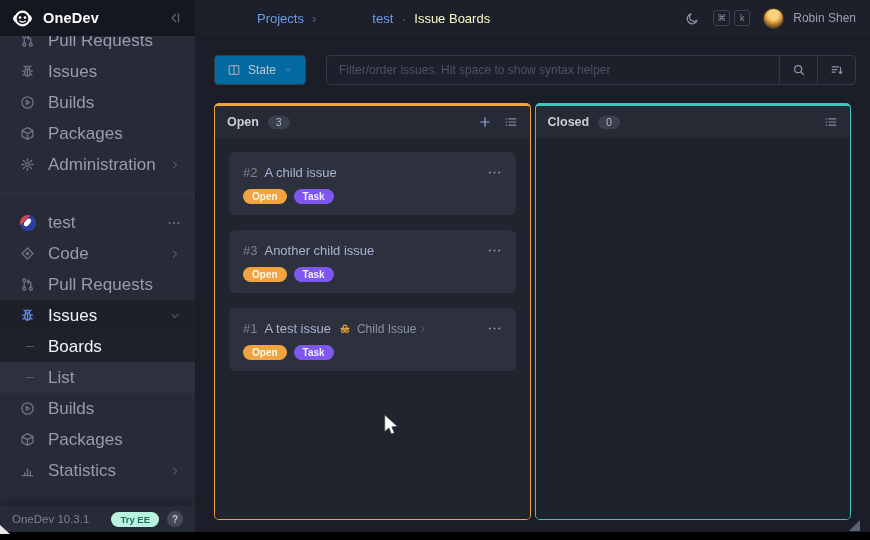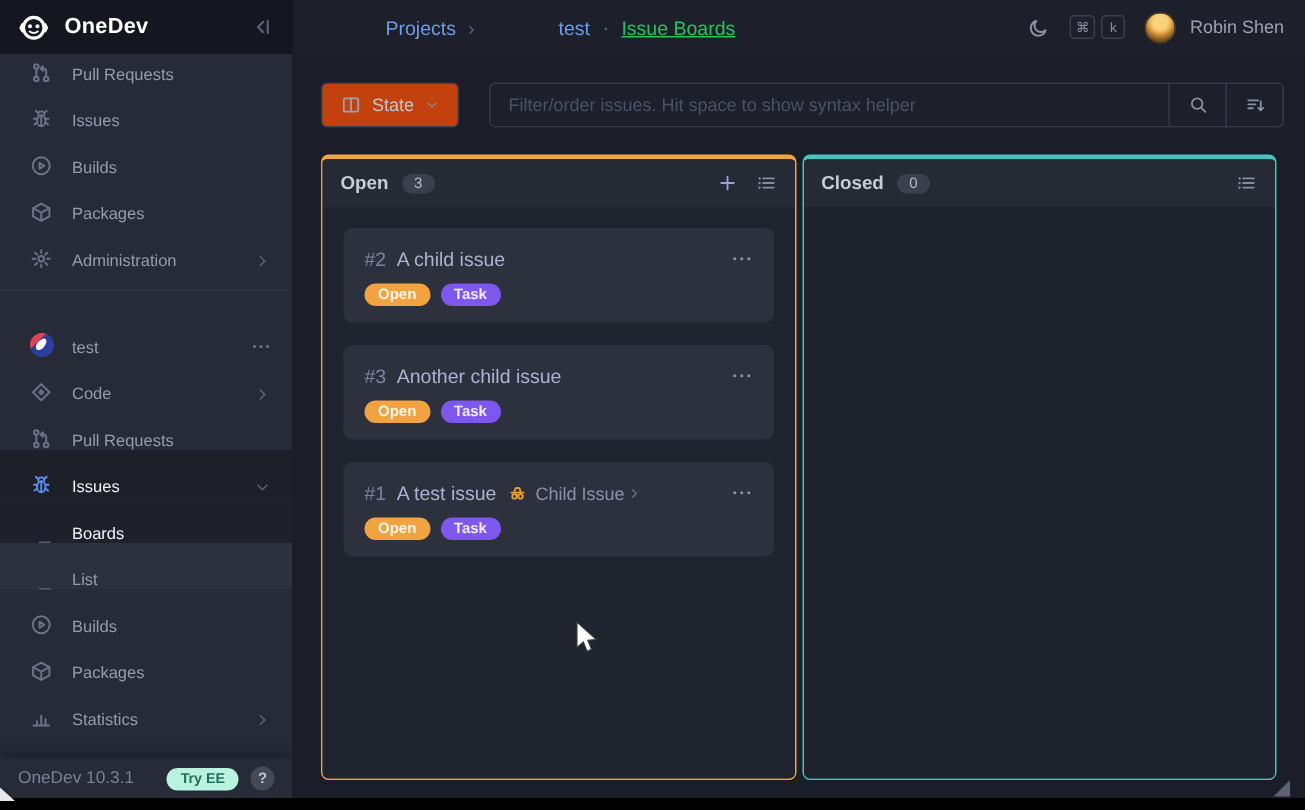--- a/index.html
+++ b/index.html
@@ -15,36 +15,36 @@
   .topbar { position:absolute; top:0; left:0; right:0; height:36px; display:flex; z-index:5; }
   .brand-area { width:195px; background:#151720; display:flex; align-items:center; padding:0 12px; flex:none; }
   .brand-logo { width:21px; height:21px; margin-right:10px; }
   .brand-name { color:#ffffff; font-size:14.5px; font-weight:bold; letter-spacing:.2px; flex:1; }
   .collapse-btn { color:#5d6476; cursor:pointer; }
   .topbar-main { flex:1; background:#1d202a; display:flex; align-items:center; padding:0 14px; }
   .breadcrumb { display:flex; align-items:center; gap:8px; font-size:13px; }
   .bc-link { color:#6f9ce8; cursor:pointer;margin-left:48px; }
   .bc-sep1::before { content:"\203A"; color:#596179; font-size:13px; }
   .bc-sep2::before { content:"\00B7"; color:#596179; font-size:15px; }
-  .bc-current { color:#22c55e;text-decoration:underline; }
+  .bc-current { color:#fef9c3; }
   .topbar-right { margin-left:auto; display:flex; align-items:center; gap:9px; }
   .moon { color:#8e94a4; cursor:pointer; }
   .kbd-keys { display:flex; gap:4px; margin:0 4px; }
   .kbd { min-width:16px; height:16px; border:1px solid #3c4150; border-radius:3px;
          font-size:9px; color:#8a90a0; display:flex; align-items:center; justify-content:center; padding:0 3px; }
   .avatar { width:21px; height:21px; border-radius:50%;
             background:radial-gradient(circle at 50% 30%, #f8d27c 0 30%, #e8a94a 45%, #8a5d22 70%, #3a2c16 100%);
             border:1px solid #4a3d22; cursor:pointer; }
   .user-name { font-size:12px; color:#9ba1b0; cursor:pointer; }
 
   
   .sidebar { position:absolute; top:36px; left:0; bottom:0; width:195px; background:#272b38; overflow:hidden; }
   .nav-list { margin-top:-11px; }
-  .nav-item { height:31px; display:flex; align-items:flex-end; padding:0 14px 0 20px;
-              font-size:11px; color:#969cad; cursor:pointer; }
+  .nav-item { height:31px; display:flex; align-items:center; padding:0 14px 0 20px;
+              font-size:17px; color:#969cad; cursor:pointer; }
   .nav-item .nav-ico { width:15px; height:15px; margin-right:13px; color:#6d7386; flex:none; }
   .nav-item .chev { margin-left:auto; color:#5d6476; }
   .nav-item.active-parent { background:#1d2029; color:#eef0f5; }
   .nav-item.active-parent .nav-ico { color:#5b8def; }
   .nav-item.sub { padding-left:26px; }
   .nav-item.sub .dash { width:8px; height:0; border-top:1.5px solid #565c6e; margin-right:14px; flex:none; }
   .nav-item.sub.row-light { background:#2d313e; }
   .nav-item.sub.active-leaf { background:#1e212b; color:#f2f4f8; }
   .section-gap { height:27px; position:relative; }
   .section-gap::after { content:""; position:absolute; left:0; right:0; top:13px; border-top:1px solid #2e3342; }
@@ -57,21 +57,21 @@
                     display:flex; align-items:center; padding:0 12px; gap:8px; box-shadow:0 -6px 8px rgba(20,22,30,.35); }
   .version { font-size:11.5px; color:#7b8194; }
   .tryee { margin-left:auto; background:#b9f2de; color:#1f6f5c; font-size:9.5px; font-weight:bold;
            padding:2px 9px; border-radius:8px; cursor:pointer; }
   .help-circle { width:16px; height:16px; border-radius:50%; background:#454a59; color:#c0c4d0;
                  font-size:10px; font-weight:bold; display:flex; align-items:center; justify-content:center; cursor:pointer; }
 
   
   .main { position:absolute; top:36px; left:195px; right:0; bottom:0; background:#1b1e28; }
   .toolbar { position:absolute; top:19px; left:19px; right:14px; height:30px; display:flex; }
-  .btn-group { display:flex; border:1px solid #3b3f4c; border-radius:4px; background:#c2410c; overflow:hidden; }
+  .btn-group { display:flex; border:1px solid #3b3f4c; border-radius:4px; background:#0369a1; overflow:hidden; }
   .tb-btn { display:flex; align-items:center; gap:7px; padding:0 12px; font-size:12px; color:#c2c7d2; cursor:pointer; }
   .tb-btn + .tb-btn { border-left:1px solid #3b3f4c; }
   .tb-btn .bico { width:14px; height:14px; color:#9ba1b2; }
   .tb-btn .caret { color:#8a90a0; }
   .italic { font-style:italic; }
   .filter-group { flex:1; margin-left:20px; display:flex; border:1px solid #343847; border-radius:4px;
                   background:#1d202a; overflow:hidden; }
   .filter-input { flex:1; background:transparent; border:none; outline:none; padding:0 12px;
                   font-size:12px; color:#eab308; font-family:"Liberation Sans","DejaVu Sans",sans-serif; }
   .filter-input::placeholder { color:#4b5264; }

